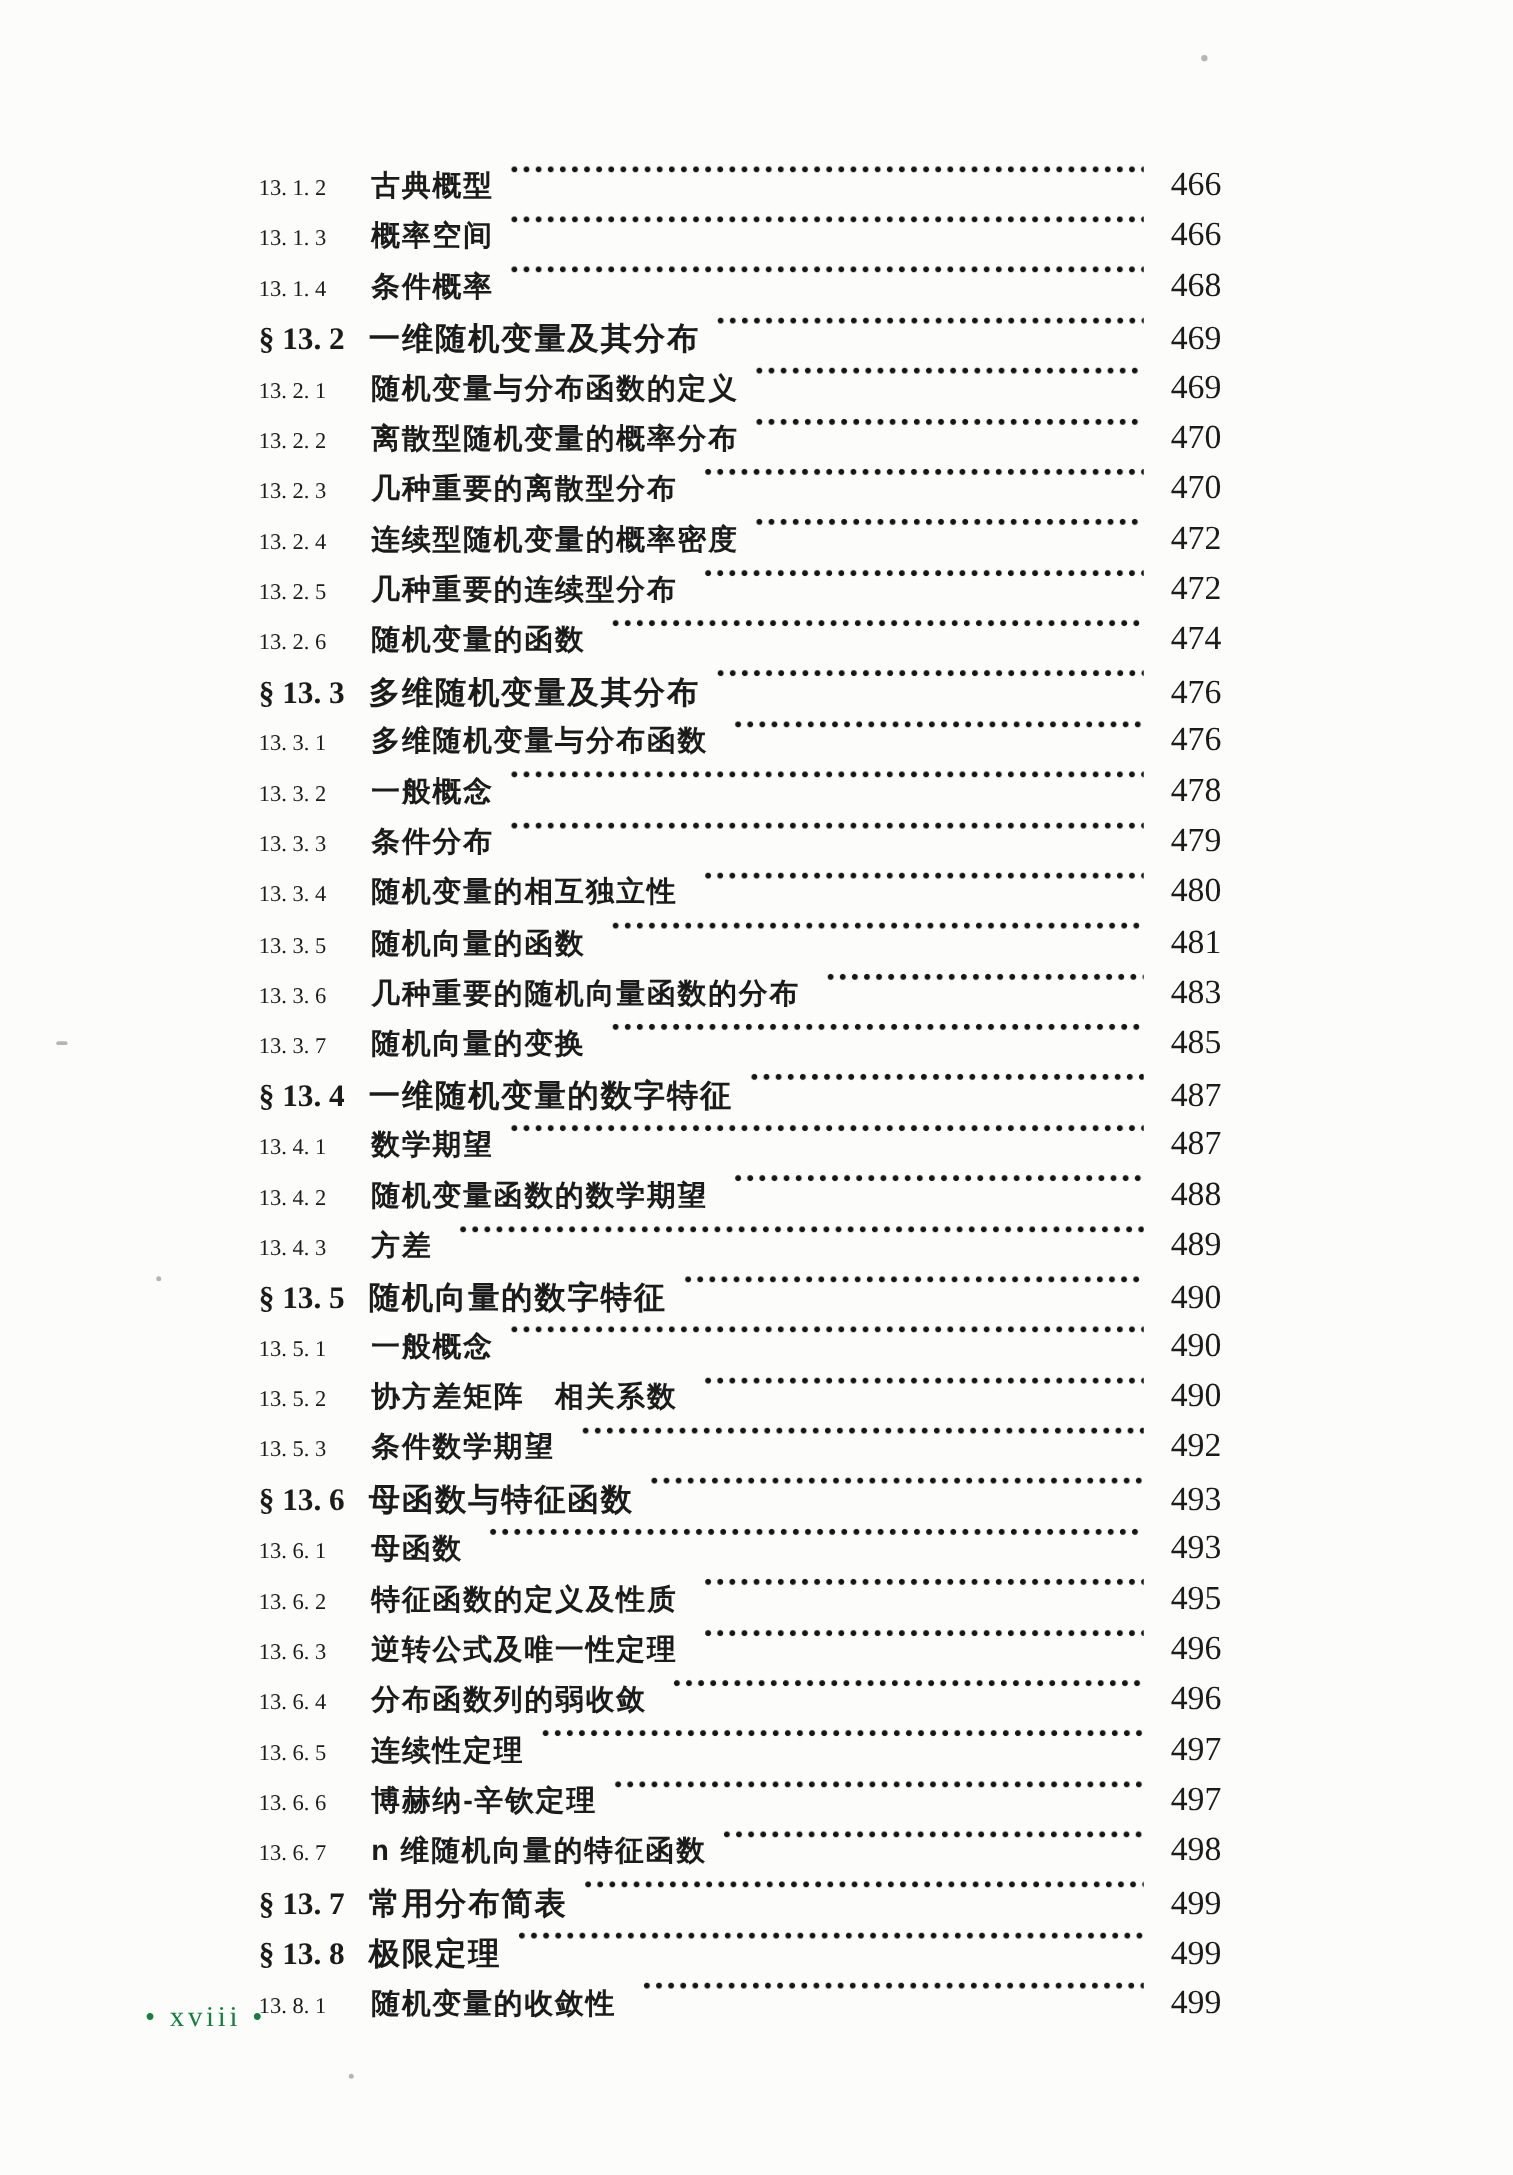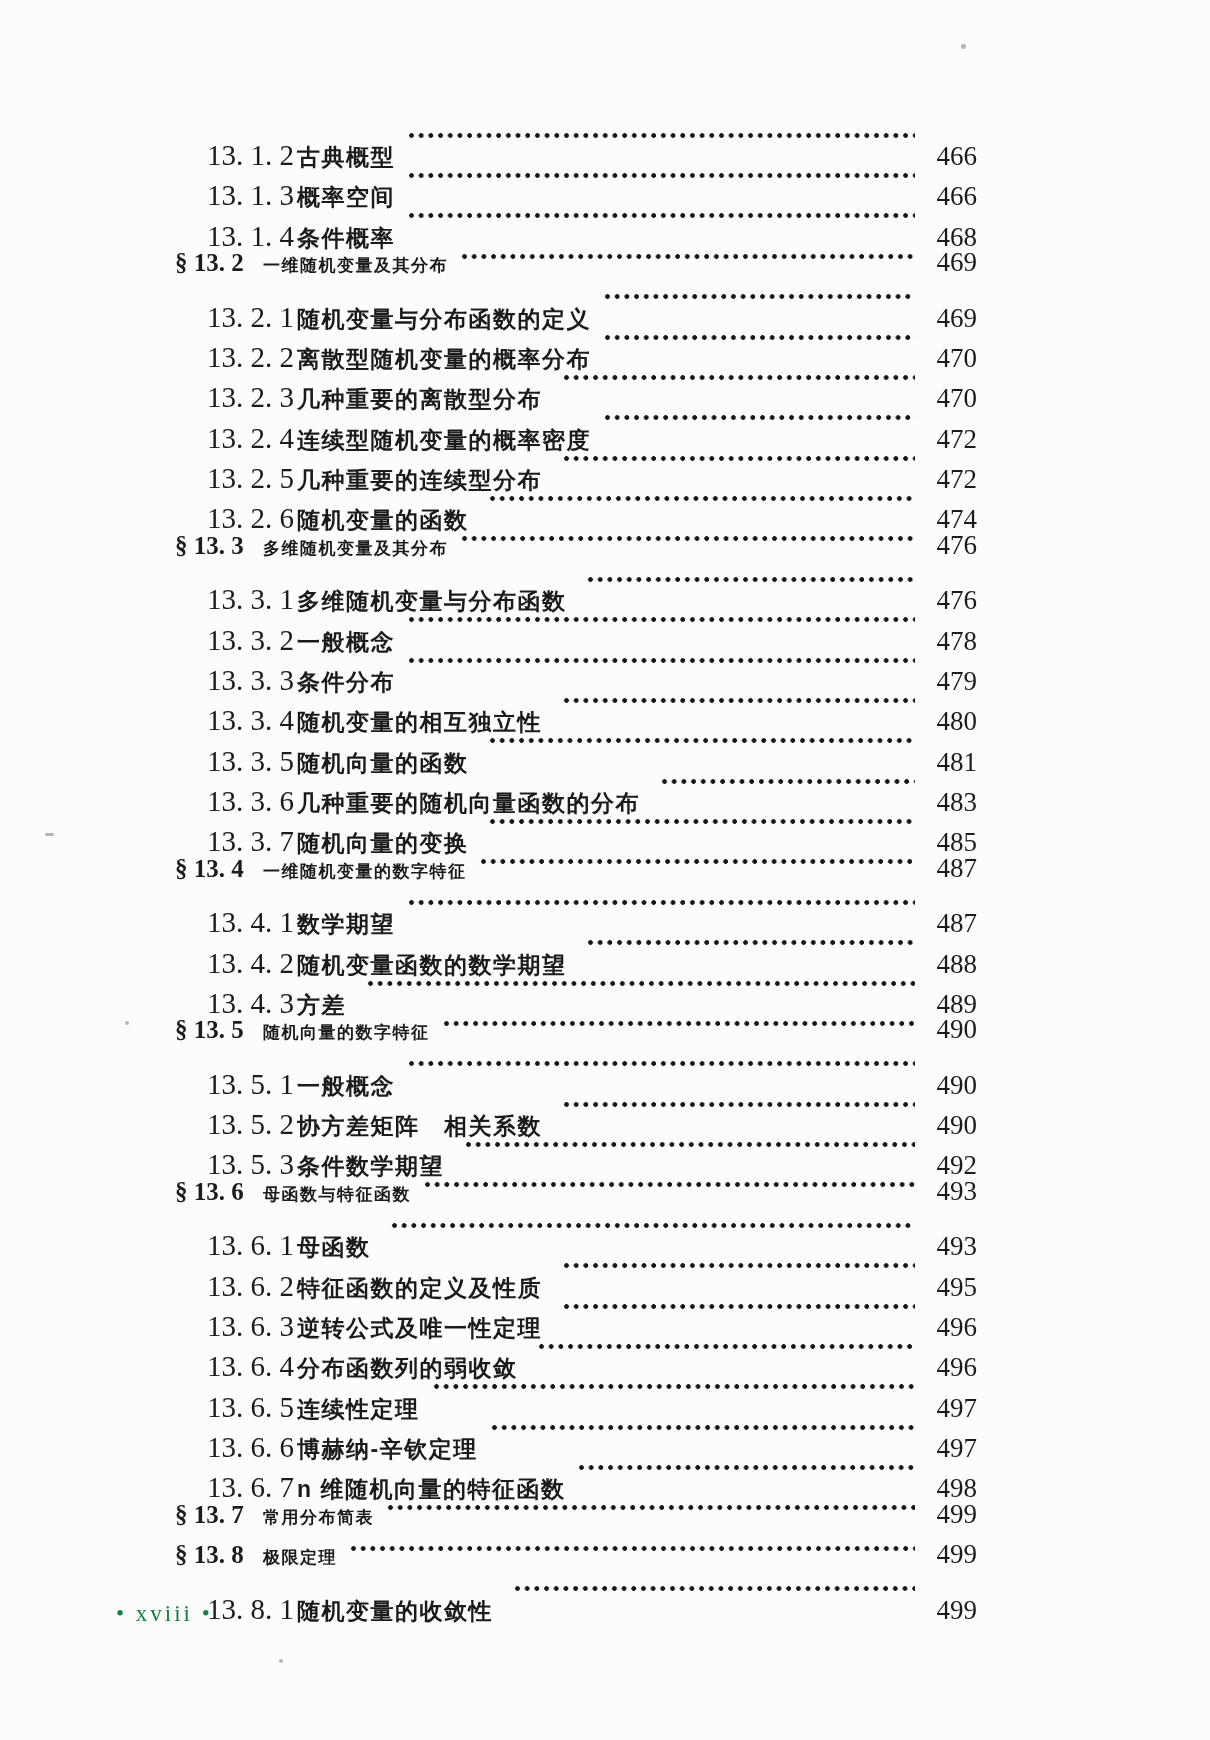--- a/index.html
+++ b/index.html
@@ -26,31 +26,31 @@
     box-sizing: border-box;
     padding-right: 233px;
   }
   .row.sub { padding-left: 207px; }
   .row.section { padding-left: 175px; }
   .num {
     font-family: "Liberation Serif", serif;
     white-space: pre;
     flex: 0 0 auto;
   }
-  .row.sub .num { width: 90px; font-size: 29px; margin-top: 27px; }
-  .row.section .num { width: 88px; font-size: 25px; font-weight: 700; }
+  .row.sub .num { width: 90px; font-size: 18px; margin-top: 27px; }
+  .row.section .num { width: 88px; font-size: 25px; font-weight: 700; margin-left: 32px; }
   .title {
     font-family: "Liberation Sans", sans-serif;
     white-space: pre;
     letter-spacing: 1.5px;
     flex: 0 0 auto;
     margin-top: 21px;
   }
   .row.sub .title { font-size: 23px; font-weight: 600; }
-  .row.section .title { font-size: 17px; font-weight: 700; }
+  .row.section .title { font-size: 25px; font-weight: 700; }
   .dots {
     flex: 1 1 auto;
     align-self: center;
     height: 9px;
     margin: 6px 10px 0 12px;
     background-image: radial-gradient(circle at 4.5px 4.5px, #151515 2px, rgba(0,0,0,0) 2.7px);
     background-size: 9.7px 9px;
     background-repeat: repeat-x;
     background-position: left center;
   }

